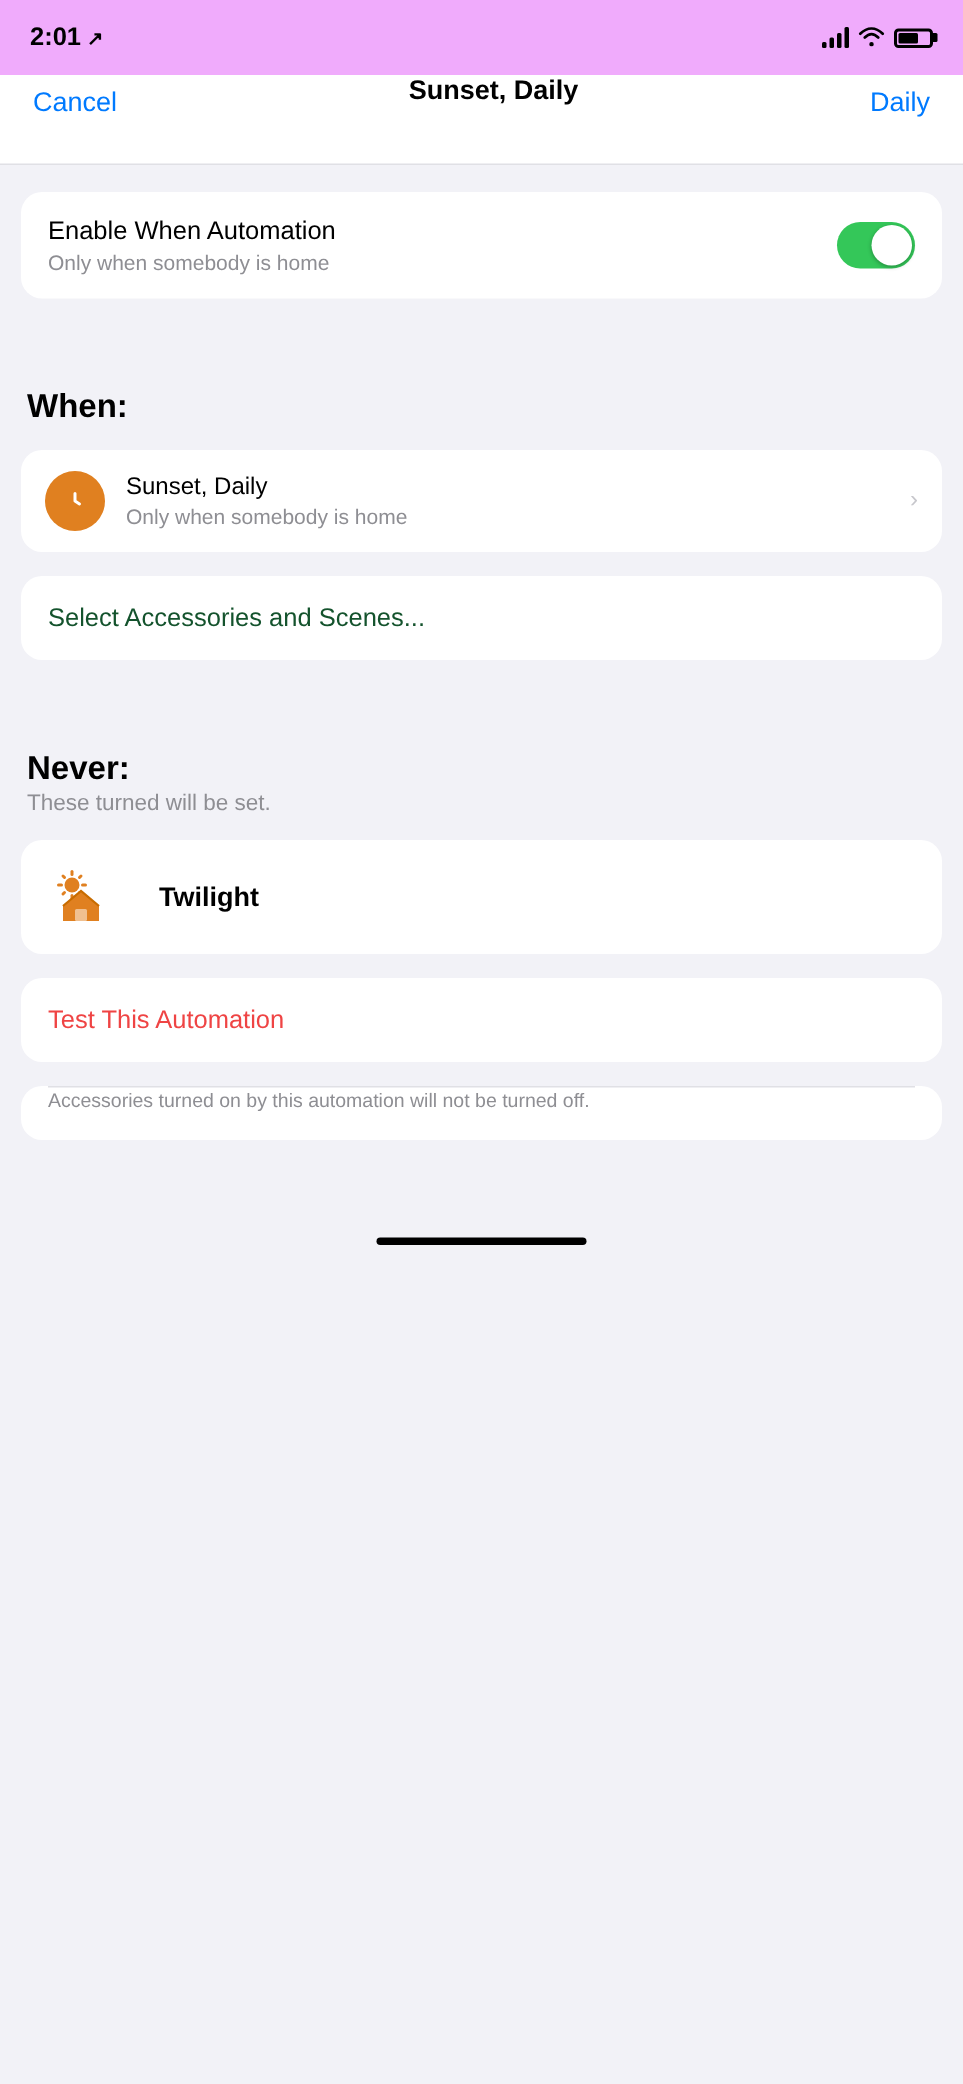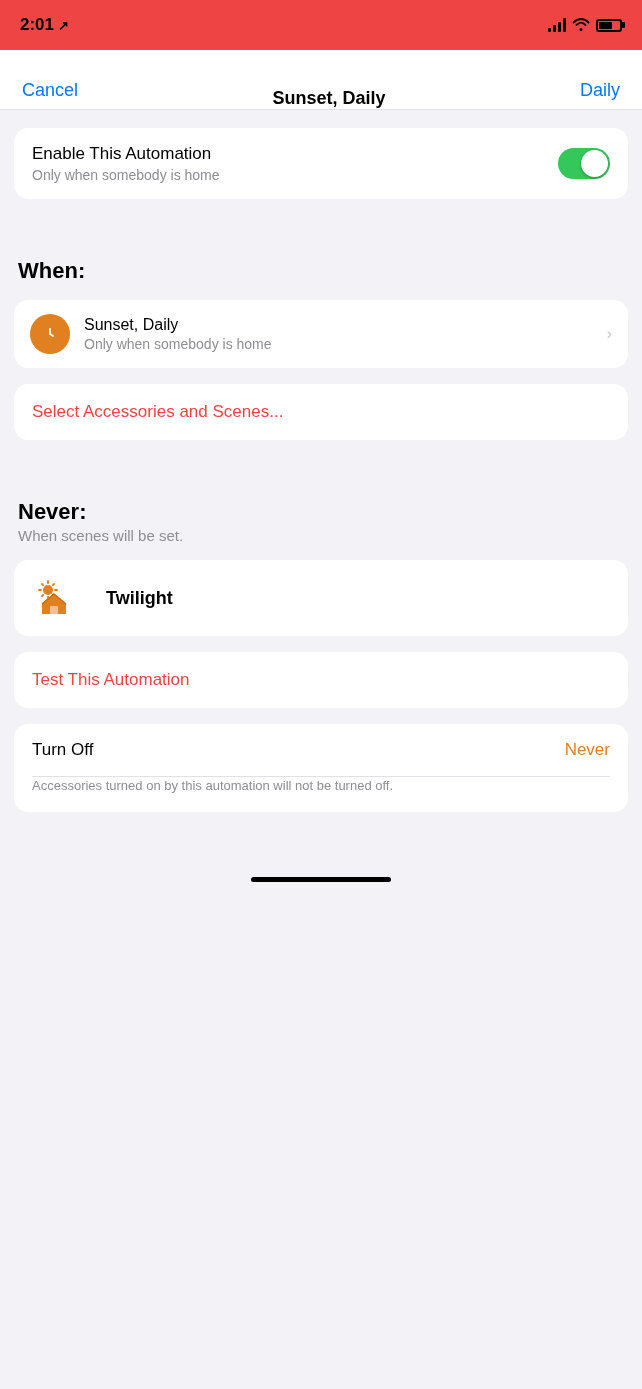--- a/index.html
+++ b/index.html
@@ -7,21 +7,21 @@
     body {
       width: 642px;
       min-height: 1389px;
       background: #f2f2f7;
       font-family: -apple-system, 'SF Pro Text', 'Helvetica Neue', Arial, sans-serif;
       overflow-x: hidden;
     }
 
     
     .status-bar {
-      background: #ef4444;
+      background: #f0abfc;
       height: 50px;
       display: flex;
       align-items: center;
       justify-content: space-between;
       padding: 0 20px;
     }
     .status-time {
       font-size: 17px;
       font-weight: 600;
       color: #000;
@@ -75,21 +75,21 @@
       height: 100%;
       background: #000;
       border-radius: 1px;
     }
 
     
     .nav-bar {
       background: #fff;
       height: 60px;
       display: flex;
-      align-items: flex-end;
+      align-items: flex-start;
       justify-content: space-between;
       padding: 0 18px;
       border-bottom: 1px solid #e0e0e5;
     }
     .nav-cancel, .nav-done {
       font-size: 18px;
       color: #007aff;
       cursor: pointer;
       padding: 8px 4px;
     }
@@ -207,21 +207,21 @@
       font-size: 16px;
     }
 
     
     .select-accessories {
       padding: 18px 18px;
       cursor: pointer;
     }
     .select-accessories-text {
       font-size: 17px;
-      color: #ef4444;
+      color: #14532d;
     }
 
     
     .twilight-row {
       display: flex;
       align-items: center;
       padding: 16px 18px;
       gap: 30px;
     }
     .twilight-icon {
@@ -338,21 +338,21 @@
   <span class="nav-cancel">Cancel</span>
   <span class="nav-title">Sunset, Daily</span>
   <span class="nav-done">Daily</span>
 </div>
 
 <div class="content">
 
   <div class="card">
     <div class="enable-row">
       <div class="enable-text-group">
-        <span class="enable-label">Enable This Automation</span>
+        <span class="enable-label">Enable When Automation</span>
         <span class="enable-sublabel">Only when somebody is home</span>
       </div>
       <div class="toggle">
         <div class="toggle-knob"></div>
       </div>
     </div>
   </div>
 
   <div>
     <div class="section-header">When:</div>
@@ -375,21 +375,21 @@
   </div>
 
   <div class="card">
     <div class="select-accessories">
       <span class="select-accessories-text">Select Accessories and Scenes...</span>
     </div>
   </div>
 
   <div>
     <div class="section-header">Never:</div>
-    <div class="section-subheader">When scenes will be set.</div>
+    <div class="section-subheader">These turned will be set.</div>
   </div>
 
   <div class="card">
     <div class="twilight-row">
       <div class="twilight-icon">
 
         <svg width="44" height="44" viewBox="0 0 44 44" fill="none">
 
           <circle cx="16" cy="14" r="5" fill="#e08020"></circle>
           <line x1="16" y1="7" x2="16" y2="5" stroke="#e08020" stroke-width="2" stroke-linecap="round"></line>
@@ -410,24 +410,20 @@
     </div>
   </div>
 
   <div class="card">
     <div class="test-row">
       <span class="test-label">Test This Automation</span>
     </div>
   </div>
 
   <div class="turn-off-card">
-    <div class="turn-off-row">
-      <span class="turn-off-label">Turn Off</span>
-      <span class="turn-off-value">Never</span>
-    </div>
     <div class="divider"></div>
     <div class="turn-off-description">Accessories turned on by this automation will not be turned off.</div>
   </div>
 
 
 </div>
 
 <div class="home-indicator" style="margin-top: 30px;">
   <div class="home-bar"></div>
 </div>

